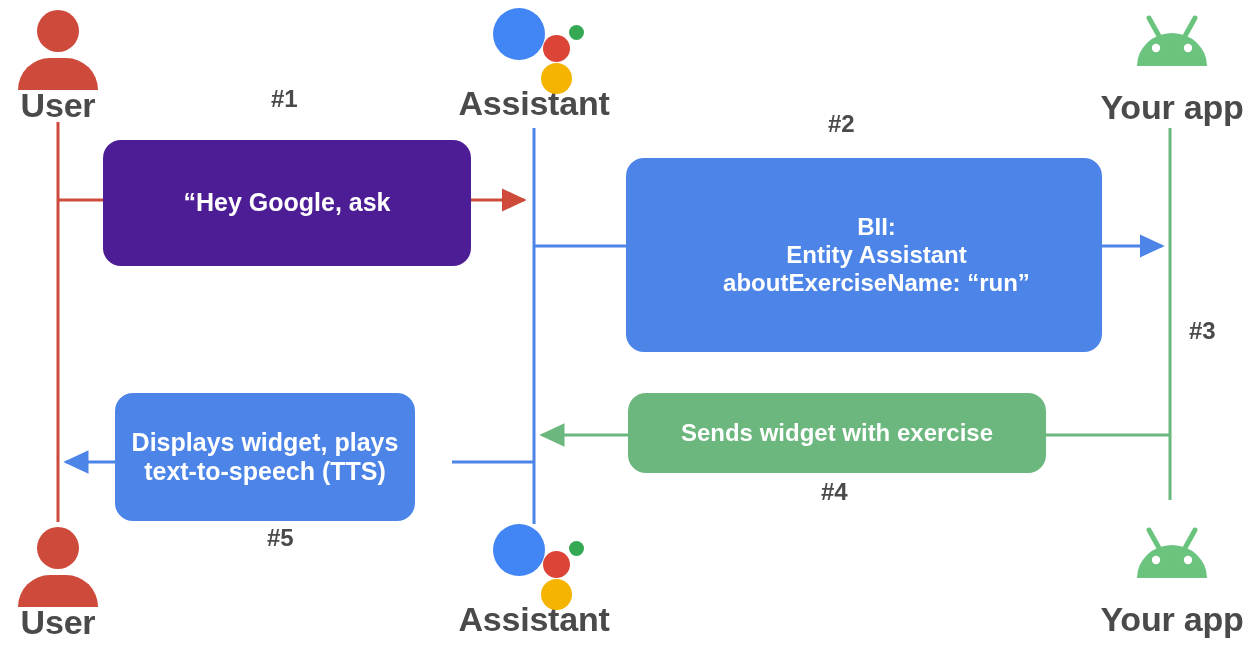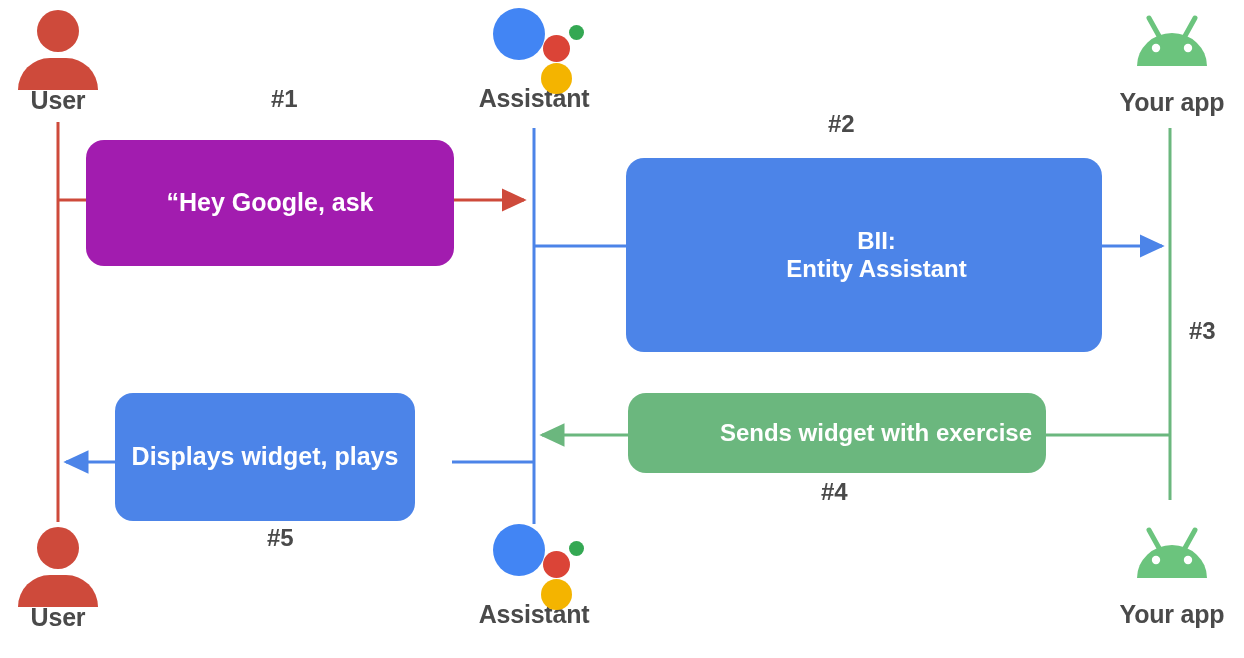--- a/index.html
+++ b/index.html
@@ -26,21 +26,21 @@
     align-items: center;
     width: 150px;
   }
   .actor-glyph {
     width: 86px;
     height: 78px;
     position: relative;
   }
   .actor-label {
     margin-top: 2px;
-    font-size: 25px;
+    font-size: 34px;
     font-weight: bold;
     color: #4a4a4a;
     letter-spacing: -0.2px;
     line-height: 1;
     white-space: nowrap;
   }
   
   .person-head {
     position: absolute;
     left: 50%;
@@ -219,42 +219,44 @@
         <line x1="20" y1="8" x2="30" y2="26" stroke="#6BC47D" stroke-width="5" stroke-linecap="round"></line>
         <line x1="66" y1="8" x2="56" y2="26" stroke="#6BC47D" stroke-width="5" stroke-linecap="round"></line>
         <path d="M8,56 a35,33 0 0 1 70,0 z" fill="#6BC47D"></path>
         <circle cx="27" cy="38" r="4.2" fill="#ffffff"></circle>
         <circle cx="59" cy="38" r="4.2" fill="#ffffff"></circle>
       </svg>
     </div>
     <div class="actor-label">Your app</div>
   </div>
 
-  <div class="msg-box" style="left:86px; top:140px; width:368px; height:126px; background:#a21caf; font-size:25px;">
+  <div class="msg-box" style="left:103px; top:140px; width:368px; height:126px; background:#4c1d95; font-size:25px;">
     <span class="txt">
       <span class="line">“Hey Google, ask</span>
     </span>
   </div>
 
   <div class="msg-box" style="left:626px; top:158px; width:476px; height:194px; background:#4C84E8; font-size:24px;padding-left:39px;">
     <span class="txt">
       <span class="line">BII:</span>
       <span class="line">Entity Assistant</span>
-    </span>
-  </div>
-
-  <div class="msg-box" style="left:628px; top:393px; width:418px; height:80px; background:#6BB77E; font-size:24px;text-align:right;">
+      <span class="line">aboutExerciseName: “run”</span>
+    </span>
+  </div>
+
+  <div class="msg-box" style="left:628px; top:393px; width:418px; height:80px; background:#6BB77E; font-size:24px;">
     <span class="txt">
       <span class="line">Sends widget with exercise</span>
     </span>
   </div>
 
   <div class="msg-box" style="left:115px; top:393px; width:300px; height:128px; background:#4C84E8; font-size:25px;">
     <span class="txt">
       <span class="line">Displays widget, plays</span>
+      <span class="line">text-to-speech (TTS)</span>
     </span>
   </div>
 
   <div class="step-num" style="left:271px; top:85px;">#1</div>
   <div class="step-num" style="left:828px; top:110px;">#2</div>
   <div class="step-num" style="left:1189px; top:317px;">#3</div>
   <div class="step-num" style="left:821px; top:478px;">#4</div>
   <div class="step-num" style="left:267px; top:524px;">#5</div>
 
 </div>

